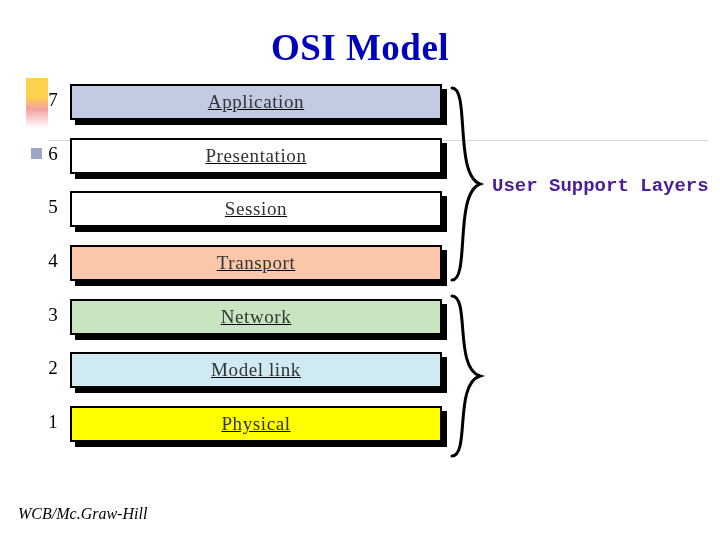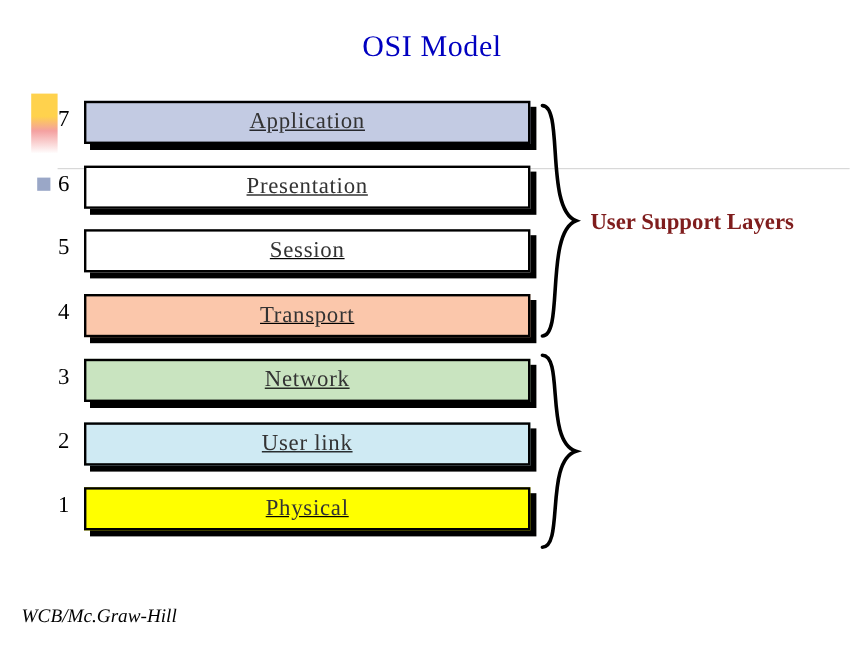--- a/index.html
+++ b/index.html
@@ -21,22 +21,22 @@
     height: 540px;
   }
   .title {
     position: absolute;
     left: 0;
     top: 26px;
     width: 720px;
     text-align: center;
     color: #0000c0;
     font-family: "Liberation Serif", serif;
-    font-weight: normal;
-    font-size: 25px;
+    font-weight: bold;
+    font-size: 37px;
     letter-spacing: 0.5px;
   }
 
   
   .deco-square {
     position: absolute;
     left: 26px;
     top: 78px;
     width: 22px;
     height: 50px;
@@ -99,24 +99,24 @@
 
   
   .brace {
     position: absolute;
     color: #000000;
   }
   .brace svg { display: block; }
 
   .group-label {
     position: absolute;
-    font-family: Liberation Serif, serif;
+    font-family: Liberation Mono, monospace;
     font-weight: bold;
     font-size: 19px;
-    color: #7f1d1d;
+    color: #4c1d95;
     line-height: 26px;
   }
 
   .footer {
     position: absolute;
     left: 18px;
     top: 505px;
     font-family: "Liberation Serif", serif;
     font-style: italic;
     font-size: 16px;
@@ -165,21 +165,21 @@
   <div class="layer-row" style="top:299px">
     <div class="layer-num">3</div>
     <div class="layer-box" style="background:#c9e4c0">
       <span class="layer-label">Network</span>
     </div>
   </div>
 
   <div class="layer-row" style="top:352px">
     <div class="layer-num">2</div>
     <div class="layer-box" style="background:#cfeaf3">
-      <span class="layer-label">User link</span>
+      <span class="layer-label">Model link</span>
     </div>
   </div>
 
   <div class="layer-row" style="top:406px">
     <div class="layer-num">1</div>
     <div class="layer-box" style="background:#ffff00">
       <span class="layer-label">Physical</span>
     </div>
   </div>
 

